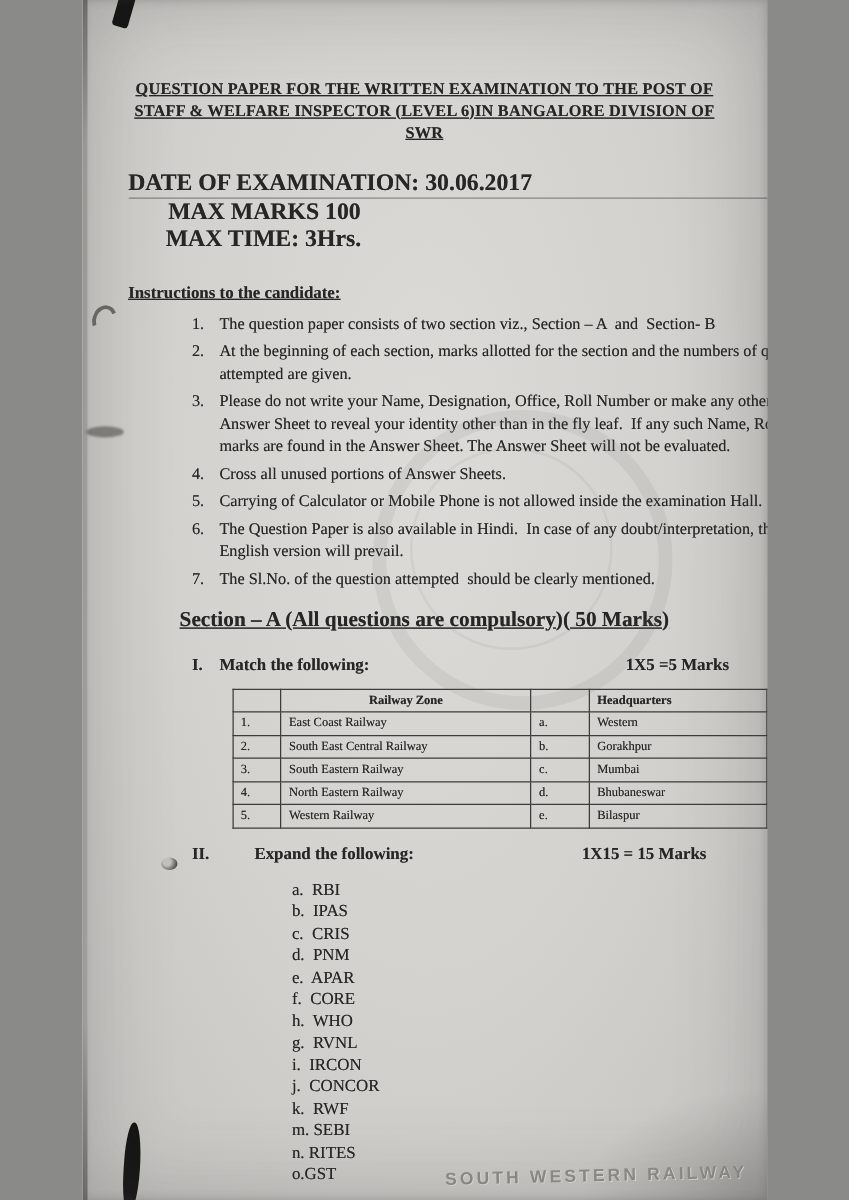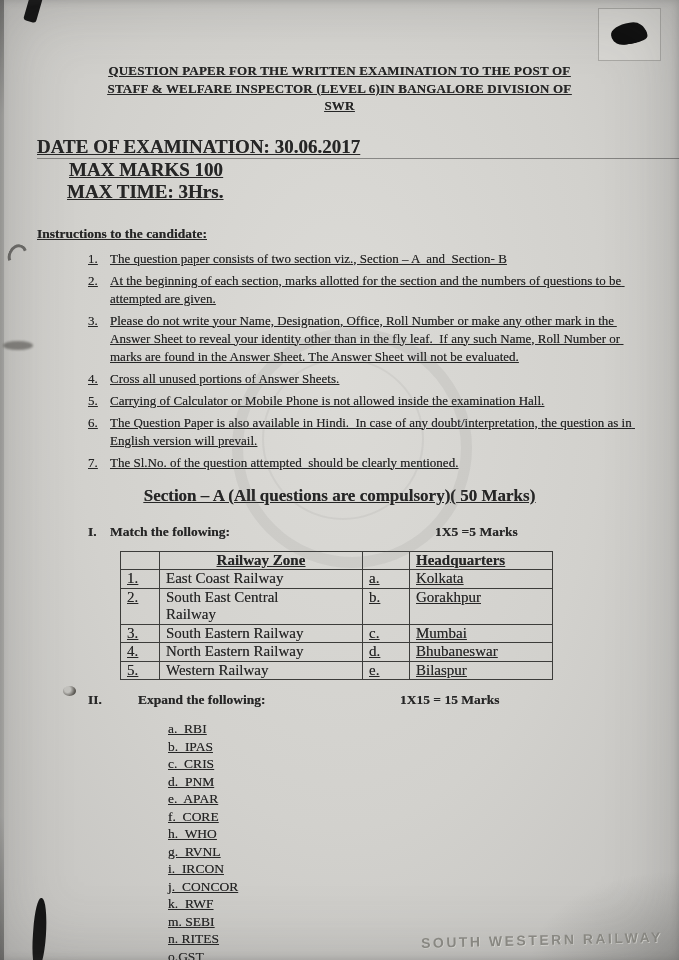--- a/index.html
+++ b/index.html
@@ -1,24 +1,23 @@
 <!DOCTYPE html>
 <html><head>
 <meta charset="utf-8">
 <style>
   html,body{margin:0;padding:0;background:#8a8a88;}
   .page{
     position:relative;
-    width:679px;height:960px;
+    width:548px;height:960px;
     margin:0 auto;
     background:radial-gradient(ellipse at 50% 38%, #dcdbd7 0%, #d2d1cd 55%, #c3c2bf 100%);
     font-family:"Liberation Serif", serif;
     color:#262626;
     overflow:hidden;
-    text-decoration:underline;
   }
   .page::after{
     content:'';position:absolute;inset:0;pointer-events:none;
     box-shadow:inset 0 0 70px rgba(70,70,68,.28), inset 0 0 8px rgba(60,60,58,.25);
   }
   .txt{text-shadow:0 0 .5px rgba(25,25,25,.55);}
   
   .title{margin:0 auto;padding-top:62px;text-align:center;font-weight:bold;font-size:13px;letter-spacing:.2px;}
   .title div{text-decoration:underline;line-height:17.5px;}
   .meta-row{display:flex;margin:21px 0 0 37px;font-weight:bold;font-size:19px;flex-direction:column;}
@@ -35,21 +34,21 @@
   .section-heading{margin-top:14px;text-align:center;font-weight:bold;font-size:17px;}
   .section-heading span{text-decoration:underline;}
   .qrow{position:relative;margin:18px 0 0 88px;font-weight:bold;font-size:13.5px;height:18px;}
   .q1-num{position:absolute;left:0;}
   .q1-label{position:absolute;left:22px;}
   .q1-marks{position:absolute;left:347px;}
   .q2-num{position:absolute;left:0;}
   .q2-label{position:absolute;left:50px;}
   .q2-marks{position:absolute;left:312px;}
   
-  .match-table{margin:9px 0 0 120px;border-collapse:collapse;font-size:15px;}
+  .match-table{margin:9px 0 0 120px;border-collapse:collapse;font-size:10px;}
   .match-table td{border:1px solid #3c3c3a;padding:0 6px;line-height:17.5px;vertical-align:top;}
   .col-num{width:26px;}
   .col-zone{width:190px;}
   .col-letter{width:34px;}
   .col-hq{width:130px;}
   .th{font-weight:bold;}
   .th-zone{text-align:center;}
   .zone-text{display:inline-block;max-width:155px;}
   
   .expand-list{margin:10px 0 0 140px;font-size:13.5px;}
@@ -163,21 +162,21 @@
       <tr>
         <td class="col-num"></td>
         <td class="col-zone th th-zone">Railway Zone</td>
         <td class="col-letter"></td>
         <td class="col-hq th">Headquarters</td>
       </tr>
       <tr>
         <td>1.</td>
         <td><span class="zone-text">East Coast Railway</span></td>
         <td>a.</td>
-        <td>Kolkata</td>
+        <td>Western</td>
       </tr>
       <tr>
         <td>2.</td>
         <td><span class="zone-text">South East Central Railway</span></td>
         <td>b.</td>
         <td>Gorakhpur</td>
       </tr>
       <tr>
         <td>3.</td>
         <td><span class="zone-text">South Eastern  Railway</span></td>

